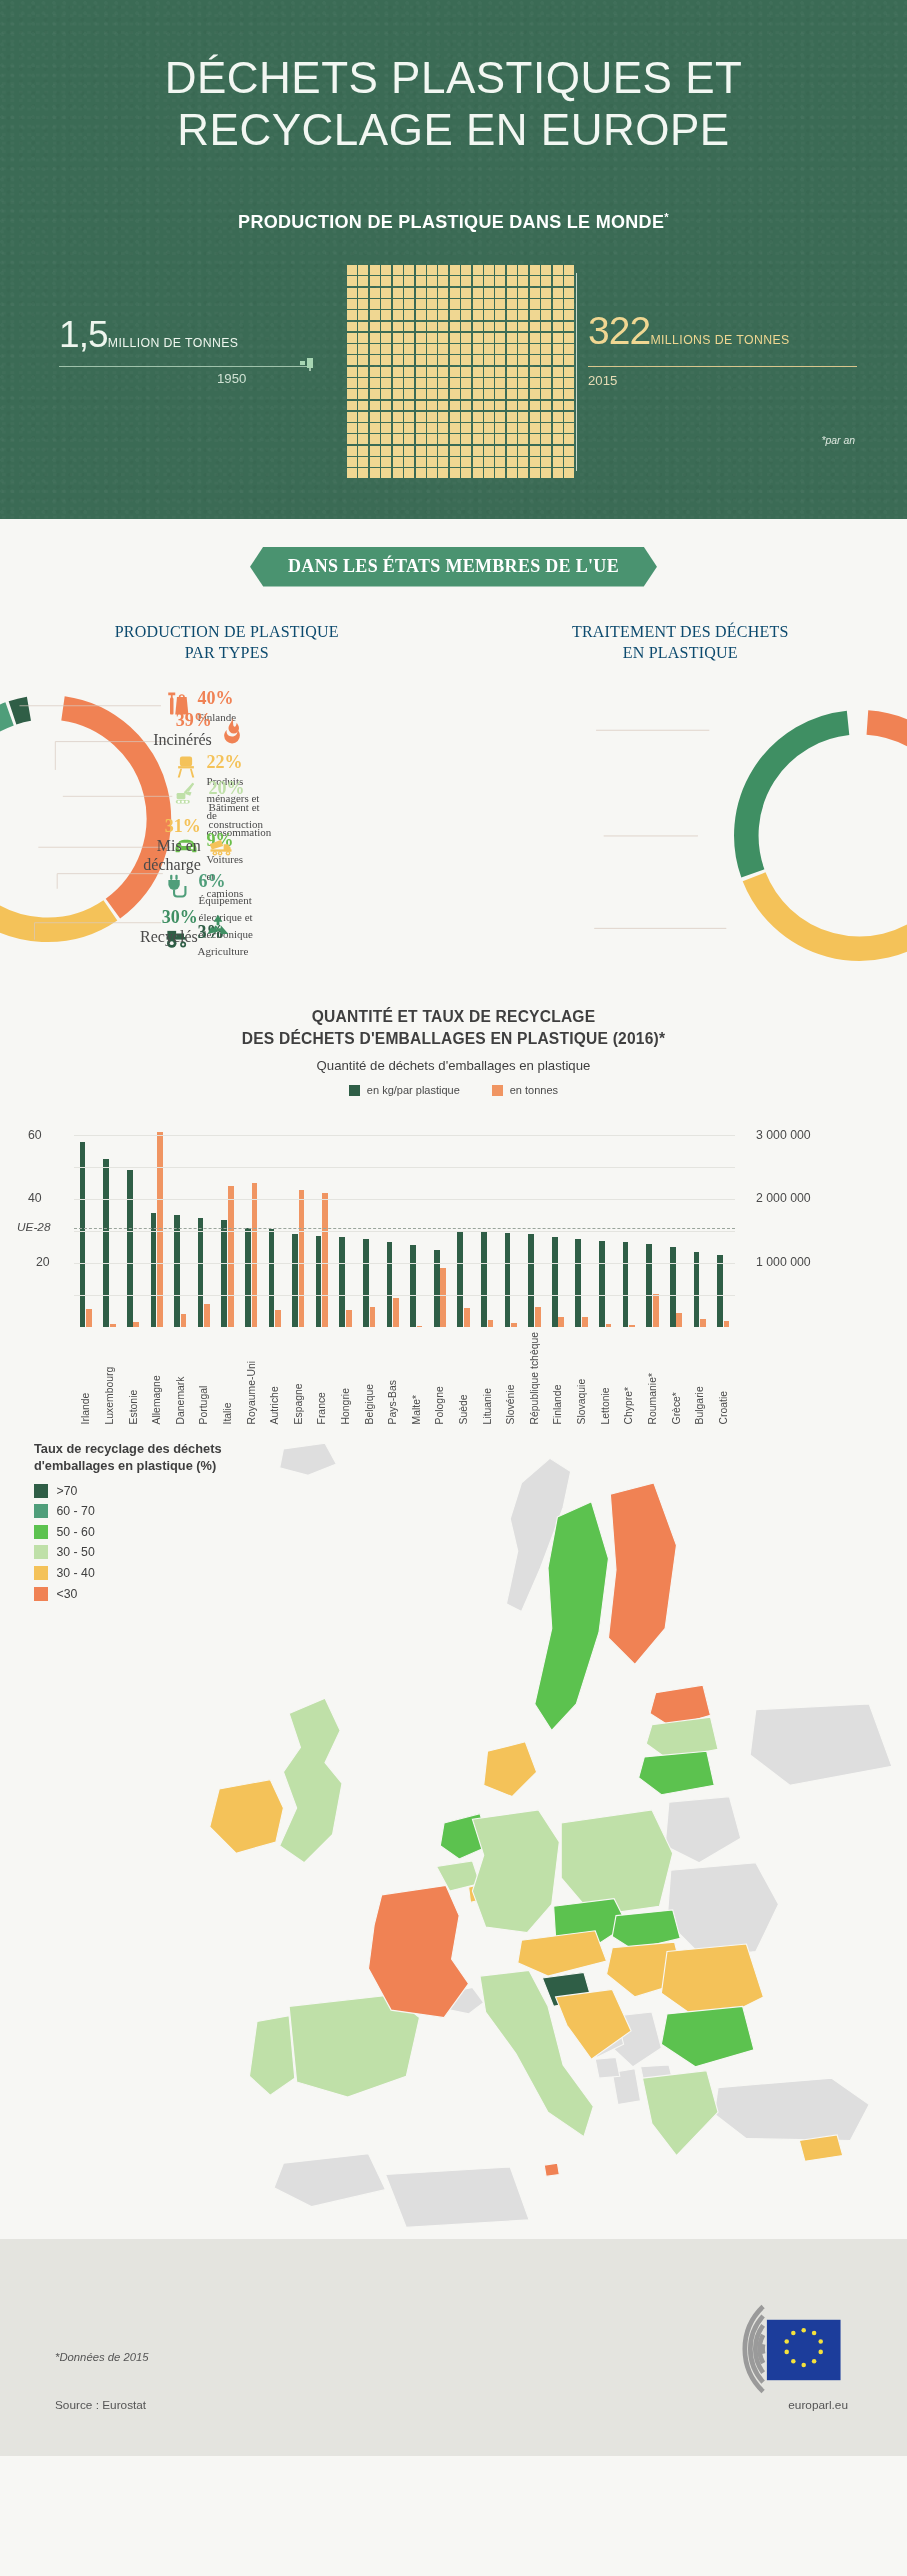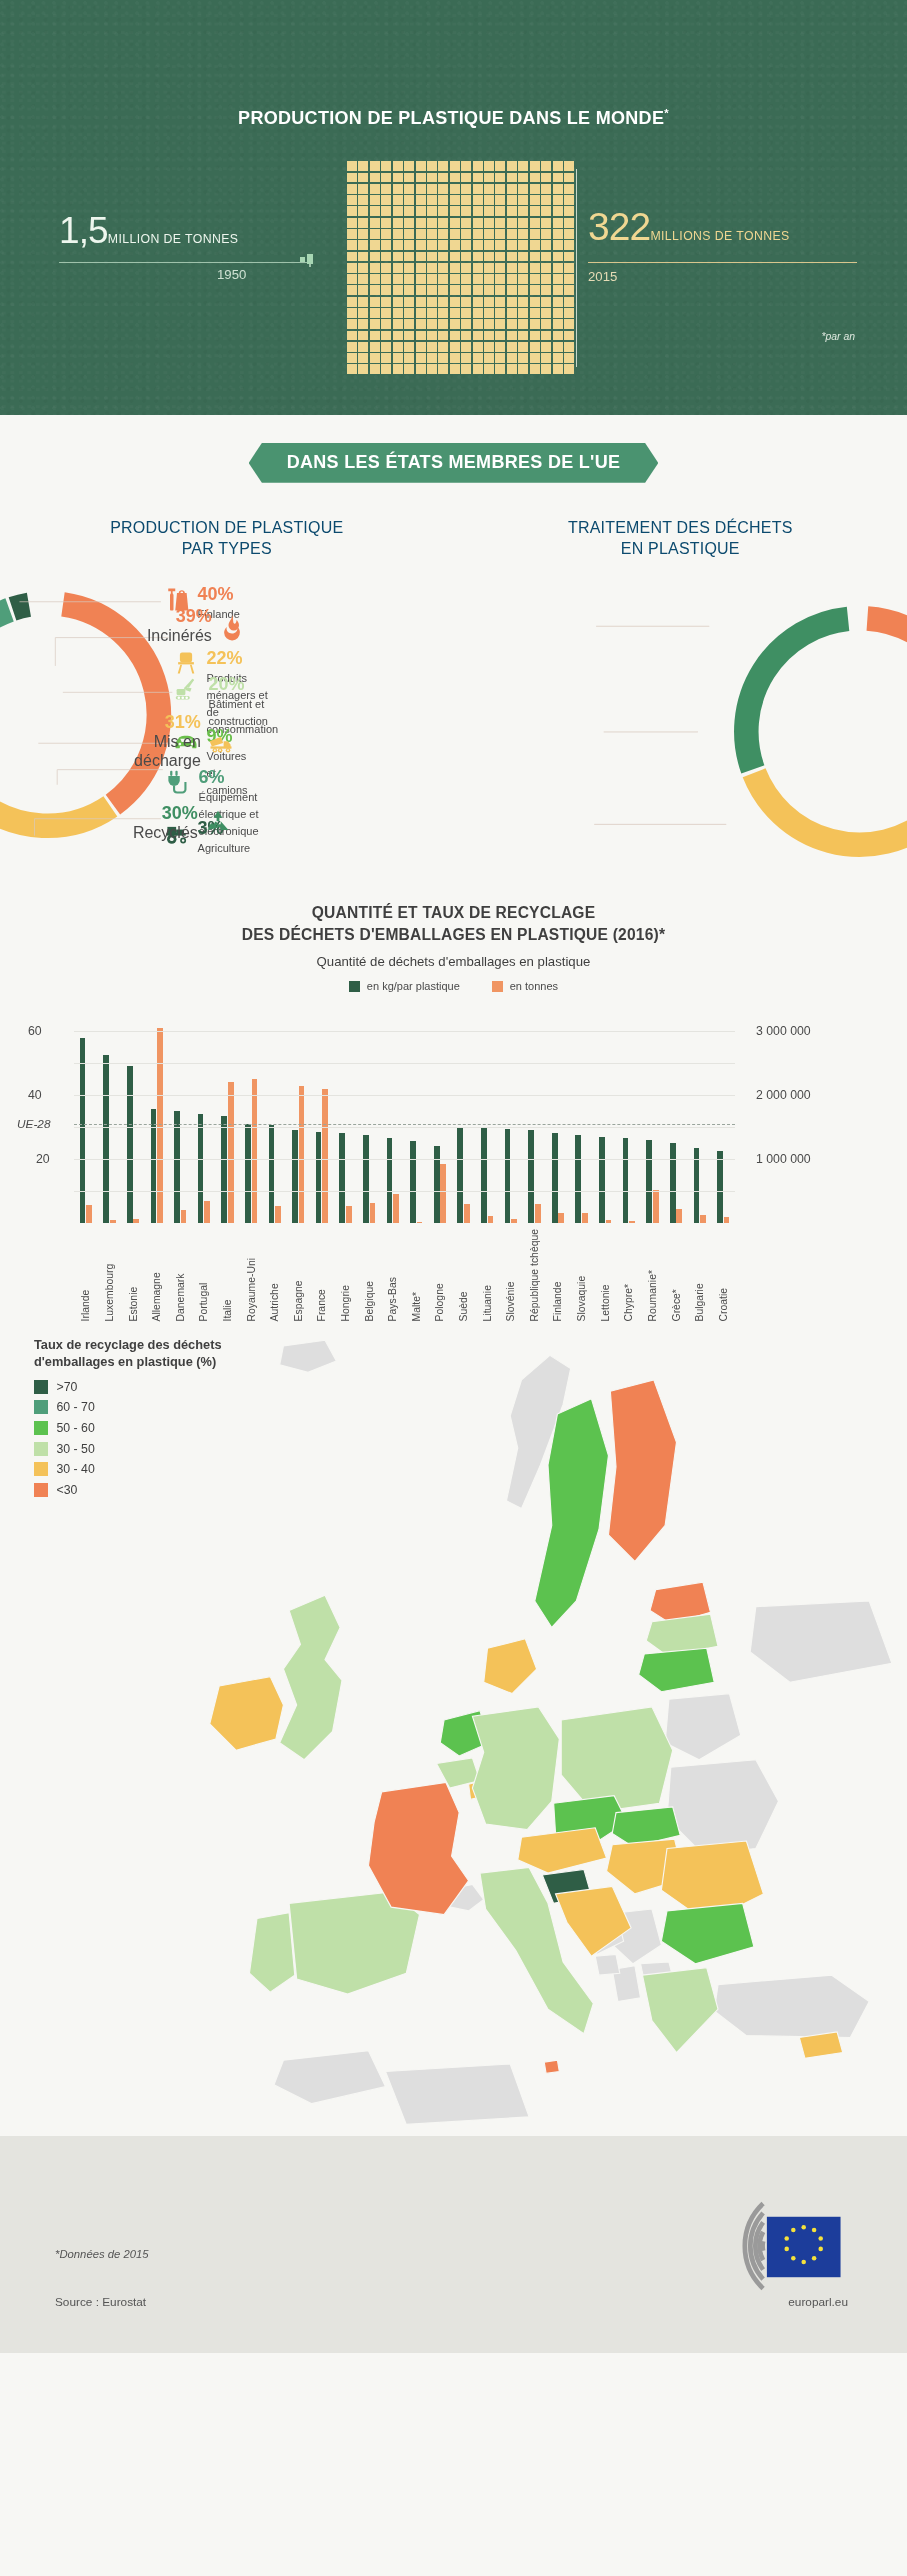--- a/index.html
+++ b/index.html
@@ -75,21 +75,21 @@
 
   .right-fig { position:absolute; left:588px; top:55px; }
   .right-fig .num { color:#f0d792; font-size:39px; font-weight:300; font-stretch:condensed; letter-spacing:-0.9px; }
   .right-fig .unit { color:#f0d792; font-size:12.3px; letter-spacing:0.4px; font-stretch:condensed; }
   .right-rule { position:absolute; left:588px; top:112px; width:269px; height:0.9px; background:#d9c68d; }
   .right-vline { position:absolute; left:576px; top:19px; width:0.9px; height:198px; background:#c8d8cb; }
   .right-year { position:absolute; left:588px; top:119px; color:#e6dcb6; font-size:13.2px; font-stretch:condensed; }
   .par-an { position:absolute; right:52px; top:181px; color:#dfe9e0; font-size:10.4px; font-style:italic; font-stretch:condensed; }
 
   
-  .eu-section { background:#f7f7f4; padding:28px 0 0; }
+  .eu-section { background:#f7f7f4; padding:28px 0 0;font-family:Liberation Serif, serif; }
   .banner-wrap { display:flex; justify-content:center; margin-bottom:34px; }
   .banner {
     background:#4a9370; color:#fff; font-weight:bold; font-size:18px;
     padding:9.4px 38px; position:relative; letter-spacing:0.3px; font-stretch:condensed;
     clip-path:polygon(13.2px 0, calc(100% - 13.2px) 0, 100% 50%, calc(100% - 13.2px) 100%, 13.2px 100%, 0 50%);
   }
 
   .two-col { display:flex; }
   .col { width:454px; position:relative; }
   .col-title {
@@ -164,20 +164,24 @@
   .fsrc { position:absolute; left:55px; top:159px; font-size:11.8px; color:#555; font-stretch:condensed; }
   .flogo { position:absolute; right:57px; top:60px; width:170px; }
   .fdomain { position:absolute; right:59px; top:159px; font-size:11.8px; color:#555; font-stretch:condensed; }
 </style>
 </head>
 <body>
 
 <div class="page">
 
   <section class="hero">
+    <h1 class="hero-title">
+      <span>DÉCHETS PLASTIQUES ET</span><br>
+      <span>RECYCLAGE EN EUROPE</span>
+    </h1>
 
     <div class="hero-sub">
       <span>PRODUCTION DE PLASTIQUE DANS LE MONDE</span><sup>*</sup>
     </div>
 
     <div class="prod-compare">
 
       <div class="grid-block" id="gridBlock">
           <i></i>
           <i></i>

